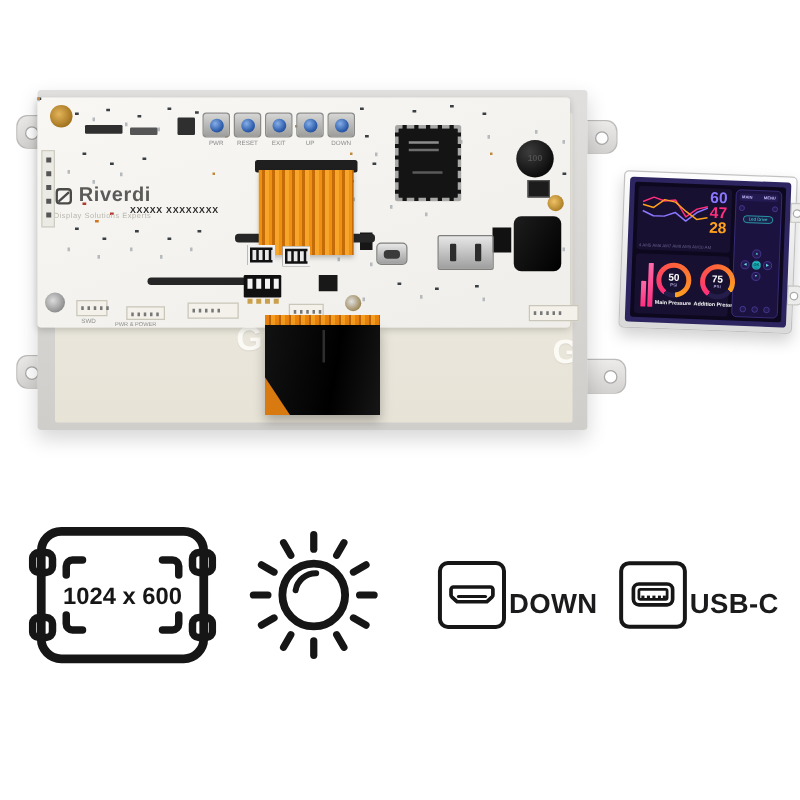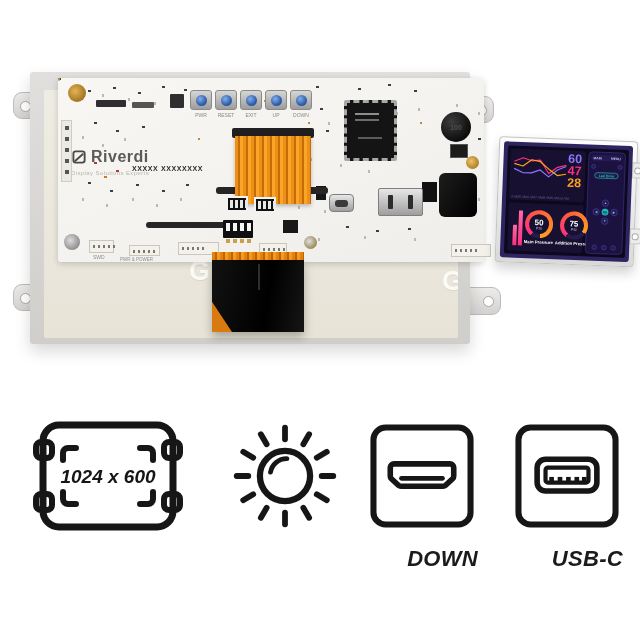--- a/index.html
+++ b/index.html
@@ -24,21 +24,21 @@
   .g2{left:398px;top:176px;}
   
   .fpc{position:absolute;left:212px;top:252px;width:92px;height:80px;}
   .fpc-top{position:absolute;left:0;top:0;width:92px;height:9px;
      background:repeating-linear-gradient(90deg,#e8820c 0 3px,#b96507 3px 5px,#f59d1f 5px 8px);}
   .fpc-body{position:absolute;left:0;top:8px;width:92px;height:72px;background:linear-gradient(100deg,#121212,#000 60%,#161616);box-shadow:0 5px 9px rgba(0,0,0,.28);}
   .fpc-wedge{position:absolute;left:0;top:38px;width:20px;height:42px;background:#d97a10;
      clip-path:polygon(0 100%,0 28%,100% 100%);}
   .fpc-crease{position:absolute;left:46px;top:12px;width:2px;height:26px;background:#2e2e2e;}
   
-  .pcb{position:absolute;left:58px;top:78px;width:426px;height:184px;border-radius:3px;
+  .pcb{position:absolute;left:30px;top:78px;width:426px;height:184px;border-radius:3px;
        background:linear-gradient(160deg,#f8f7f4,#efeeea);box-shadow:0 2px 6px rgba(0,0,0,.18);}
   .fid{position:absolute;border-radius:50%;}
   .fid-tl{left:10px;top:6px;width:18px;height:18px;background:radial-gradient(circle at 40% 40%,#e4b45a,#a3741f 70%);}
   .fid-bl{left:6px;top:156px;width:16px;height:16px;background:radial-gradient(circle at 40% 40%,#dcdcdc,#8f8f8f 70%);}
   .fid-br{left:246px;top:158px;width:13px;height:13px;background:radial-gradient(circle at 40% 40%,#e0e0e0,#98824f 75%);}
   .smd{position:absolute;left:0;top:0;}
   .smd-a{width:3px;height:2px;background:#3a3f44;box-shadow:30px 12px #3a3f44,55px 9px #3a3f44,80px 14px #3a3f44,104px 8px #3a3f44,126px 11px #3a3f44,258px 8px #3a3f44,300px 10px #3a3f44,330px 6px #3a3f44,356px 12px #3a3f44,262px 30px #3a3f44,296px 34px #3a3f44,318px 44px #3a3f44,268px 52px #3a3f44,250px 66px #3a3f44,302px 70px #3a3f44,36px 44px #3a3f44,58px 52px #3a3f44,84px 48px #3a3f44,30px 104px #3a3f44,52px 112px #3a3f44,78px 106px #3a3f44,104px 112px #3a3f44,128px 106px #3a3f44,246px 102px #3a3f44,262px 118px #3a3f44,344px 128px #3a3f44,420px 60px #3a3f44,416px 80px #3a3f44,236px 150px #3a3f44,288px 148px #3a3f44,318px 152px #3a3f44,350px 150px #3a3f44;}
   .smd-b{width:2px;height:3px;background:#b6babc;box-shadow:44px 16px #b6babc,70px 20px #b6babc,96px 24px #b6babc,118px 18px #b6babc,250px 22px #b6babc,270px 44px #b6babc,310px 28px #b6babc,338px 34px #b6babc,360px 30px #b6babc,398px 26px #b6babc,420px 34px #b6babc,24px 58px #b6babc,44px 66px #b6babc,66px 60px #b6babc,252px 80px #b6babc,282px 86px #b6babc,310px 92px #b6babc,24px 120px #b6babc,48px 126px #b6babc,74px 120px #b6babc,98px 126px #b6babc,122px 120px #b6babc,240px 128px #b6babc,266px 132px #b6babc,350px 120px #b6babc,420px 120px #b6babc,260px 160px #b6babc,306px 158px #b6babc,356px 160px #b6babc;}
   .smd-c{width:2px;height:2px;background:#c08a3e;box-shadow:150px 30px #c08a3e,206px 22px #c08a3e,330px 64px #c08a3e,232px 112px #c08a3e,362px 44px #c08a3e,140px 60px #c08a3e,250px 44px #c08a3e;}
   .smd-d{width:3px;height:2px;background:#b23a33;box-shadow:22px 8px #b23a33,10px 14px #d07820;}
@@ -129,21 +129,21 @@
   .dot{border-radius:50%;background:#241a52;border:1px solid #5748b0;box-sizing:border-box;}
   .dot-s{width:9px;height:9px;}
   .dot-m{width:10px;height:10px;}
   .cp-pill{border:1px solid #2fd9d9;color:#40e3e3;border-radius:8px;font-size:7px;padding:1.5px 8px;background:rgba(47,217,217,.08);white-space:nowrap;}
   .dpad{display:grid;grid-template-columns:repeat(3,16px);grid-template-rows:repeat(3,16px);gap:2px;place-items:center;}
   .dbtn{width:14px;height:14px;border-radius:50%;background:#241a52;border:1px solid #5748b0;box-sizing:border-box;
       display:flex;align-items:center;justify-content:center;font-size:6px;color:#64d9e8;}
   .dbtn-ok{background:linear-gradient(#1ec6c6,#0e8f9f);color:#04303a;font-weight:bold;border-color:#2fd9d9;}
   .cp-bottom{display:flex;gap:9px;margin-bottom:2px;}
   
-  .spec{position:absolute;top:420px;display:flex;flex-direction:column;align-items:flex-end;font-style:italic;}
+  .spec{position:absolute;top:420px;display:flex;flex-direction:row;align-items:center;}
   .spec-label{margin-top:14px;font-size:22px;font-weight:800;color:#1b1b1d;letter-spacing:.3px;white-space:nowrap;}
   .ic{stroke:#161616;fill:none;stroke-linecap:round;stroke-linejoin:round;}
   .ic-txt{font-weight:800;font-size:19px;fill:#161616;stroke:none;font-family:"Liberation Sans","DejaVu Sans",sans-serif;}
 </style>
 </head>
 <body>
 
 <div class="photo">
   <div class="ear ear-tl">
       <span class="hole"></span>

